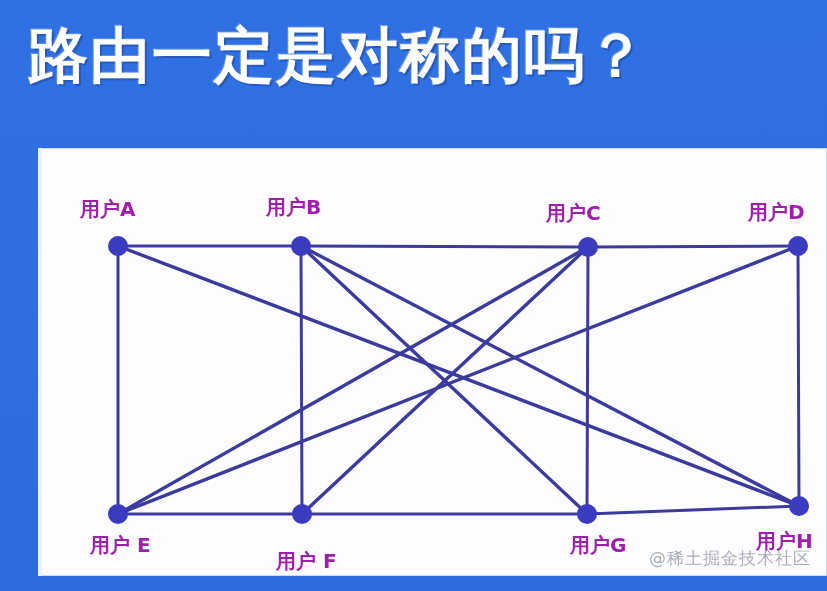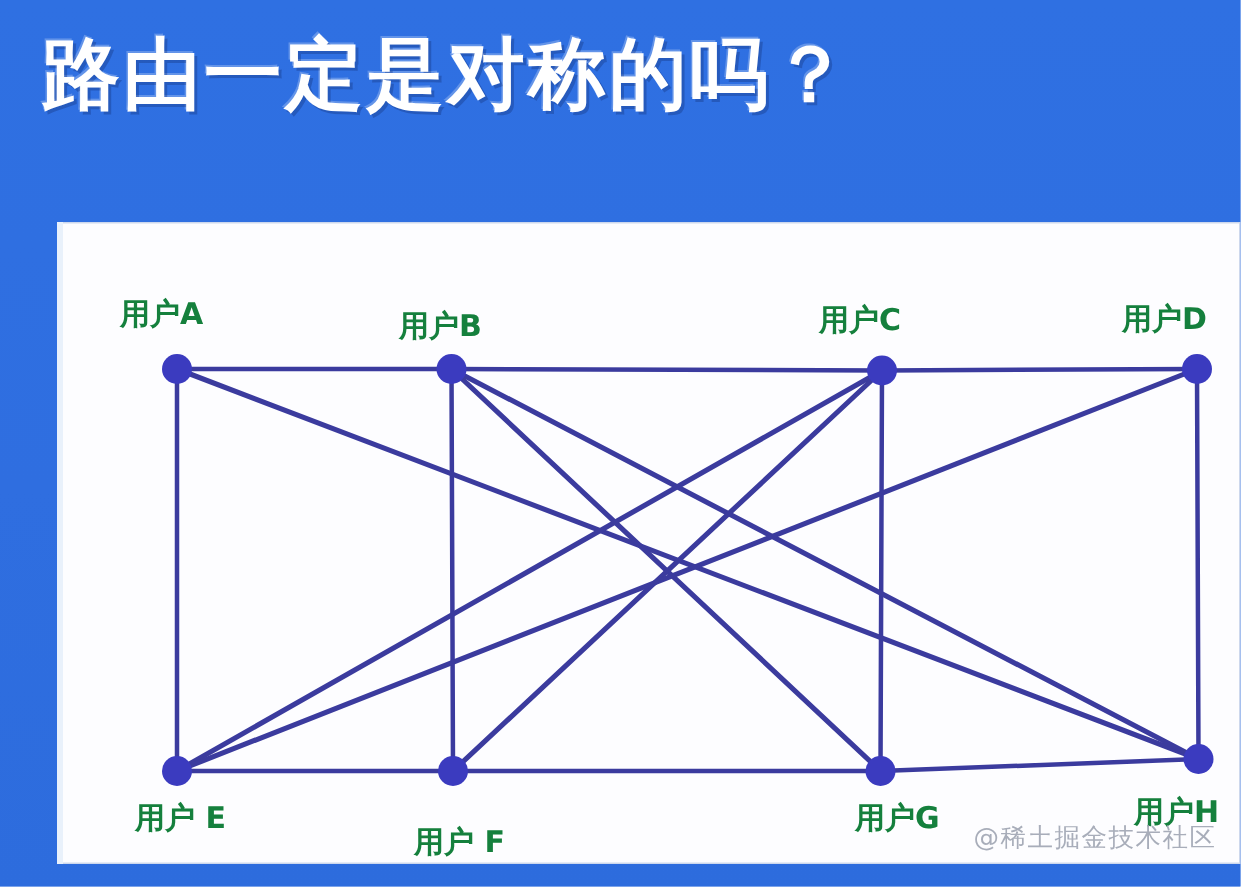--- a/index.html
+++ b/index.html
@@ -11,21 +11,21 @@
     position:relative;
   }
   #slide{
     position:absolute;inset:0;
     background:linear-gradient(180deg,#2f70e2 0%,#2f6ee0 55%,#2d6cdd 100%);
   }
   #title{
     position:absolute;
     left:28px;top:22px;
     color:#ffffff;
-    font-size:52px;
+    font-size:60px;
     font-weight:bold;
     letter-spacing:2px;
     line-height:1.1;
     white-space:nowrap;
     text-shadow:2px 2px 0 rgba(20,50,120,.35), -1px -1px 0 rgba(255,255,255,.25);
     font-family:"DejaVu Sans","Liberation Sans",sans-serif;
   }
   #diagram-card{
     position:absolute;
     left:38px;top:148px;
@@ -36,21 +36,21 @@
   #diagram-card::before{
     content:"";
     position:absolute;left:0;top:0;bottom:0;width:4px;
     background:#e9f1fb;
   }
   #graph{
     position:absolute;left:0;top:0;width:789px;height:428px;
   }
   .node-label{
     position:absolute;
-    color:#15803d;
+    color:#a21caf;
     font-size:20px;
     font-weight:bold;
     white-space:nowrap;
     letter-spacing:0px;
     font-family:"DejaVu Sans","Liberation Sans",sans-serif;
     text-shadow:0 1px 0 rgba(255,255,255,.8);
   }
   #watermark{
     position:absolute;
     right:16px;bottom:6px;
@@ -96,21 +96,21 @@
           <circle cx="550" cy="99" r="10" fill="#3b3bbf"></circle>
           <circle cx="760" cy="98" r="10" fill="#3b3bbf"></circle>
           <circle cx="80" cy="366" r="10" fill="#3b3bbf"></circle>
           <circle cx="264" cy="366" r="10" fill="#3b3bbf"></circle>
           <circle cx="549" cy="366" r="10" fill="#3b3bbf"></circle>
           <circle cx="761" cy="358" r="10" fill="#3b3bbf"></circle>
         </g>
     </svg>
     <div id="label-layer">
         <div class="node-label" style="left: 42px; top: 48px;">用户A</div>
-        <div class="node-label" style="left: 228px; top: 56px;">用户B</div>
+        <div class="node-label" style="left: 228px; top: 46px;">用户B</div>
         <div class="node-label" style="left: 508px; top: 52px; text-align: center;">用户C</div>
         <div class="node-label" style="left: 710px; top: 51px;">用户D</div>
         <div class="node-label" style="left: 52px; top: 384px;">用户 E</div>
         <div class="node-label" style="left: 238px; top: 400px;">用户 F</div>
         <div class="node-label" style="left: 532px; top: 384px;">用户G</div>
         <div class="node-label" style="left: 718px; top: 380px; text-align: center;">用户H</div>
       </div>
     <div id="watermark">@稀土掘金技术社区</div>
   </div>
 

